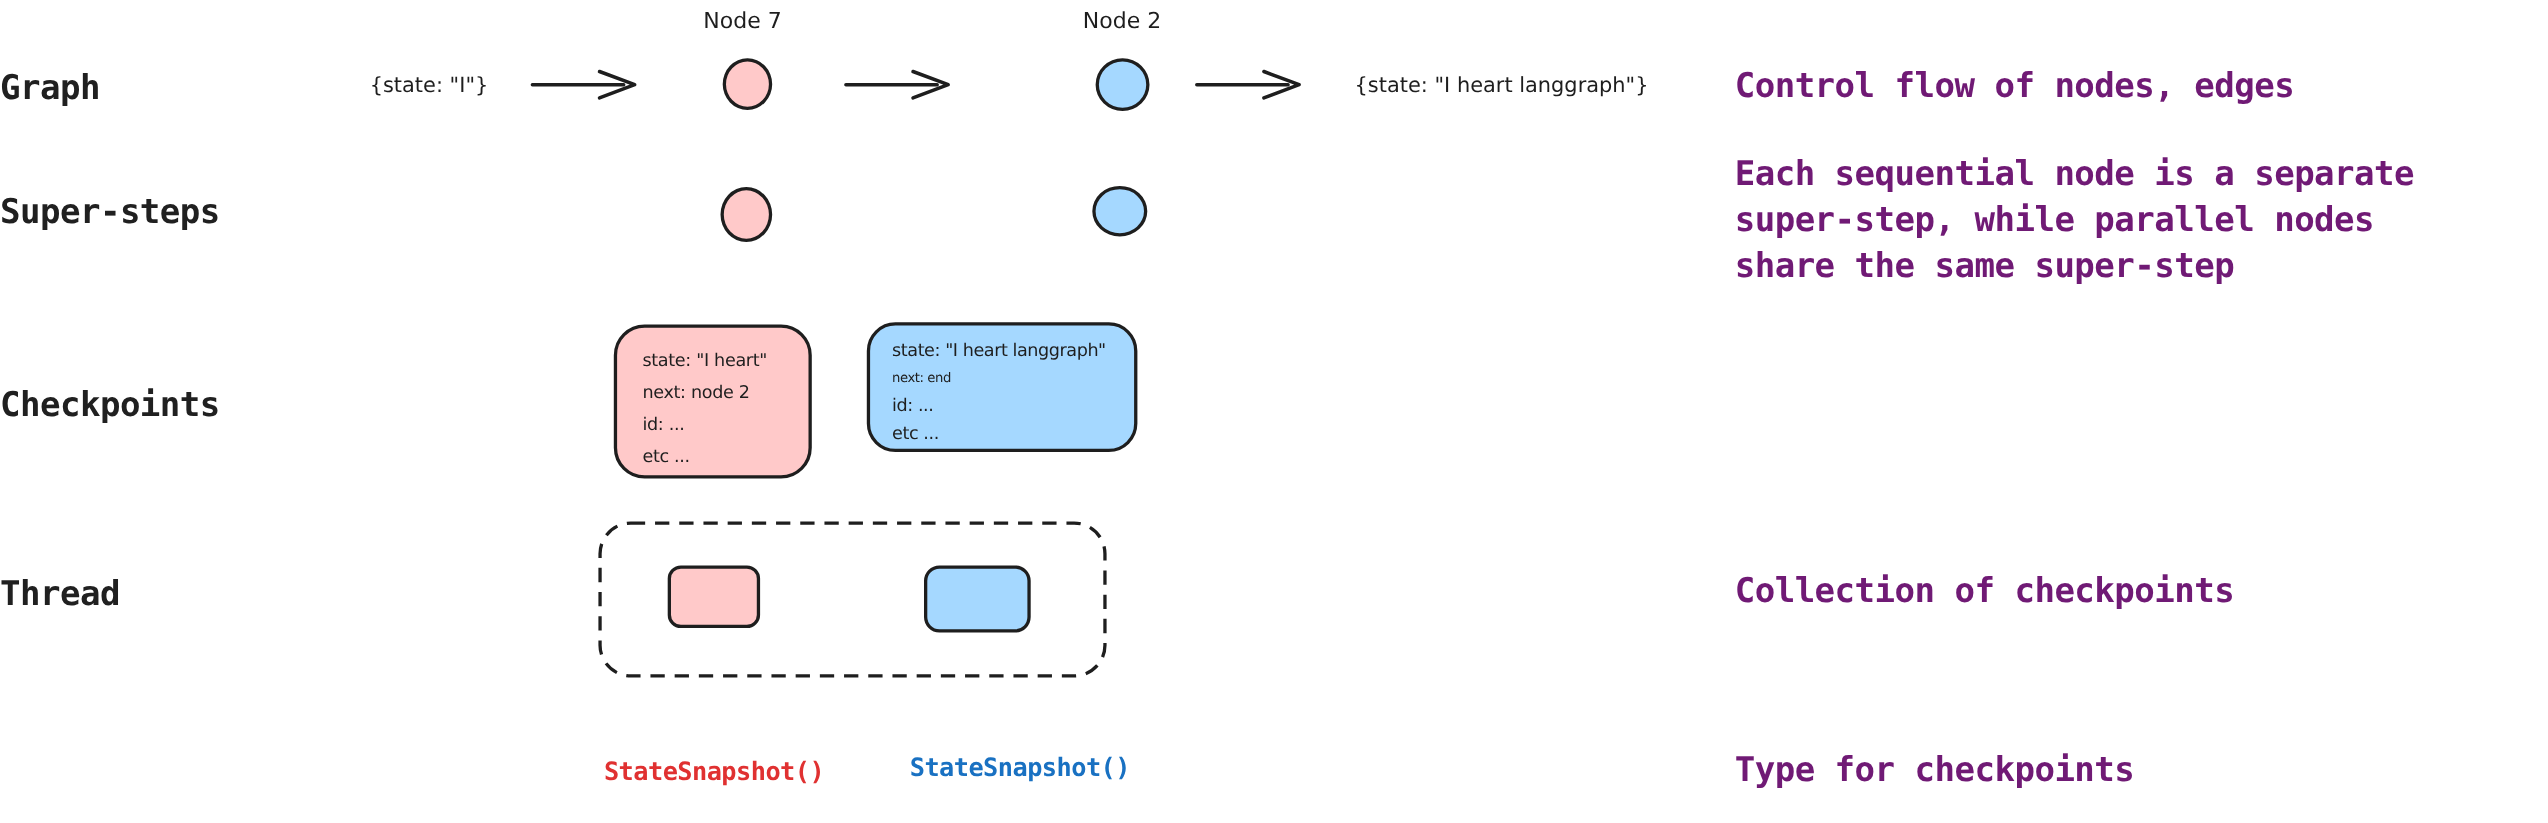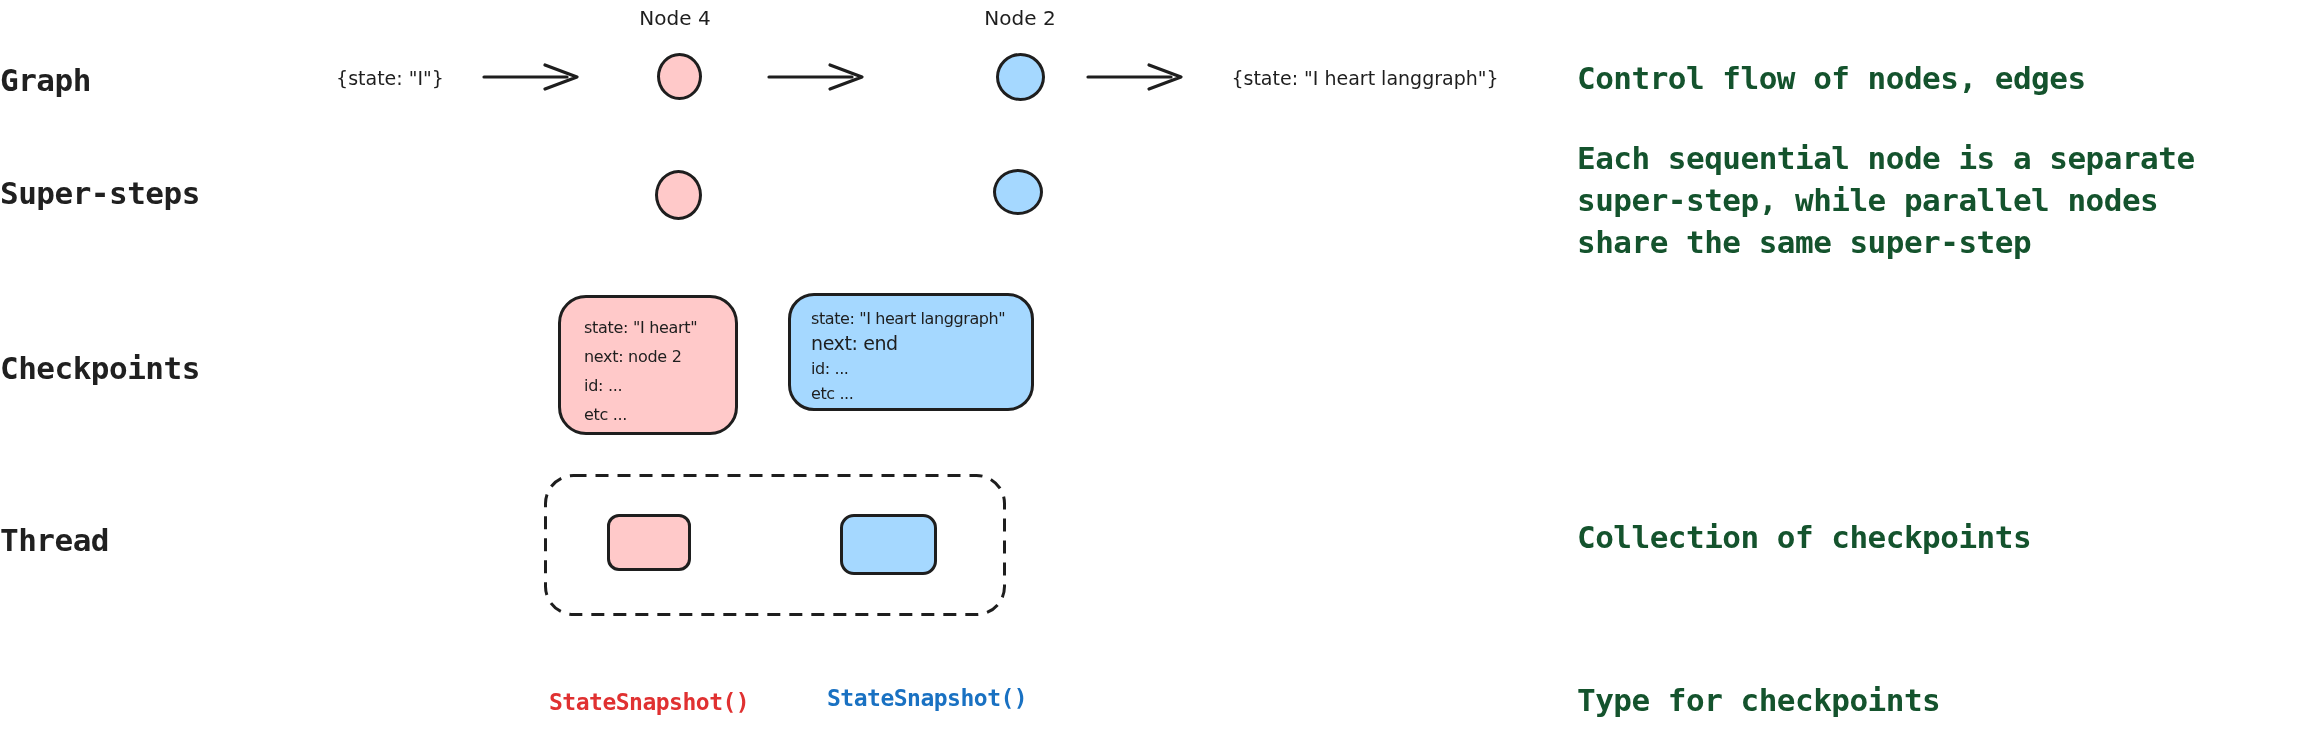--- a/index.html
+++ b/index.html
@@ -6,21 +6,21 @@
   .canvas{position:relative;width:2316px;height:748px;background:#ffffff;overflow:hidden;
           font-family:"DejaVu Sans Mono","Liberation Mono",monospace;color:#1f1f1f;}
 
   
   .row-label{position:absolute;left:0;width:282px;
              font-size:31px;font-weight:600;line-height:36px;letter-spacing:-0.5px;
              color:#202020;white-space:nowrap;}
 
   
   .row-desc{position:absolute;left:1577px;font-size:31px;font-weight:600;line-height:42px;
-            letter-spacing:-0.5px;color:#14532d;white-space:pre-line;}
+            letter-spacing:-0.5px;color:#701a75;white-space:pre-line;}
 
   
   .hand{font-family:"DejaVu Sans","Liberation Sans",sans-serif;color:#1e1e1e;}
 
   .abs{position:absolute;}
   .center{text-align:center;}
 
   
   .node-circle{position:absolute;border:3px solid #1e1e1e;border-radius:50%;box-sizing:border-box;}
   .pink-fill{background:#ffc9c9;}
@@ -52,21 +52,21 @@
 share the same super-step</div>
   <div class="row-desc" style="top:516px">Collection of checkpoints</div>
   <div class="row-desc" style="top:679px">Type for checkpoints</div>
 
   <div class="abs hand center" style="left:310px;top:62px;width:160px;font-size:19px;line-height:32px;white-space:nowrap">{state: "I"}</div>
 
   <svg class="abs" style="left:481px;top:60px" width="104" height="34">
     <path d="M3 17 L86 17 M64 5 L96 17 L64 29" fill="none" stroke="#1e1e1e" stroke-width="3.2" stroke-linecap="round" stroke-linejoin="round"></path>
   </svg>
 
-  <div class="abs hand center" style="left:605px;top:6px;width:140px;font-size:20px;white-space:nowrap">Node 4</div>
+  <div class="abs hand center" style="left:605px;top:6px;width:140px;font-size:20px;white-space:nowrap">Node 7</div>
   <div class="node-circle pink-fill" style="left:657px;top:53px;width:45px;height:47px"></div>
 
   <svg class="abs" style="left:766px;top:60px" width="104" height="34">
     <path d="M3 17 L86 17 M64 5 L96 17 L64 29" fill="none" stroke="#1e1e1e" stroke-width="3.2" stroke-linecap="round" stroke-linejoin="round"></path>
   </svg>
 
   <div class="abs hand center" style="left:950px;top:6px;width:140px;font-size:20px;white-space:nowrap">Node 2</div>
   <div class="node-circle blue-fill" style="left:996px;top:53px;width:49px;height:48px"></div>
 
   <svg class="abs" style="left:1085px;top:60px" width="104" height="34">
@@ -80,21 +80,21 @@
 
   <div class="cp-box pink-fill" style="left:558px;top:295px;width:180px;height:140px;border-radius:28px;padding:15px 0 0 23px">
     <div class="hand cp-line" style="font-size:16px;line-height:29px;letter-spacing:-0.3px">state: "I heart"</div>
     <div class="hand cp-line" style="font-size:16px;line-height:29px;letter-spacing:-0.3px">next: node 2</div>
     <div class="hand cp-line" style="font-size:16px;line-height:29px;letter-spacing:-0.3px">id: ...</div>
     <div class="hand cp-line" style="font-size:16px;line-height:29px;letter-spacing:-0.3px">etc ...</div>
   </div>
 
   <div class="cp-box blue-fill" style="left:788px;top:293px;width:246px;height:118px;border-radius:26px;padding:10px 0 0 20px">
     <div class="hand cp-line" style="font-size:16px;line-height:25px;letter-spacing:-0.4px">state: "I heart langgraph"</div>
-    <div class="hand cp-line" style="font-size:19px;line-height:25px;letter-spacing:-0.4px">next: end</div>
+    <div class="hand cp-line" style="font-size:12px;line-height:25px;letter-spacing:-0.4px">next: end</div>
     <div class="hand cp-line" style="font-size:16px;line-height:25px;letter-spacing:-0.4px">id: ...</div>
     <div class="hand cp-line" style="font-size:16px;line-height:25px;letter-spacing:-0.4px">etc ...</div>
   </div>
 
   <svg class="abs" style="left:543px;top:473px" width="464" height="144">
     <rect x="2.5" y="2.5" width="459" height="139" rx="28" ry="28" fill="none" stroke="#1e1e1e" stroke-width="3" stroke-dasharray="13 9"></rect>
   </svg>
   <div class="thread-rect pink-fill" style="left:607px;top:514px;width:84px;height:57px;border-radius:12px"></div>
   <div class="thread-rect blue-fill" style="left:840px;top:514px;width:97px;height:61px;border-radius:14px"></div>
 

